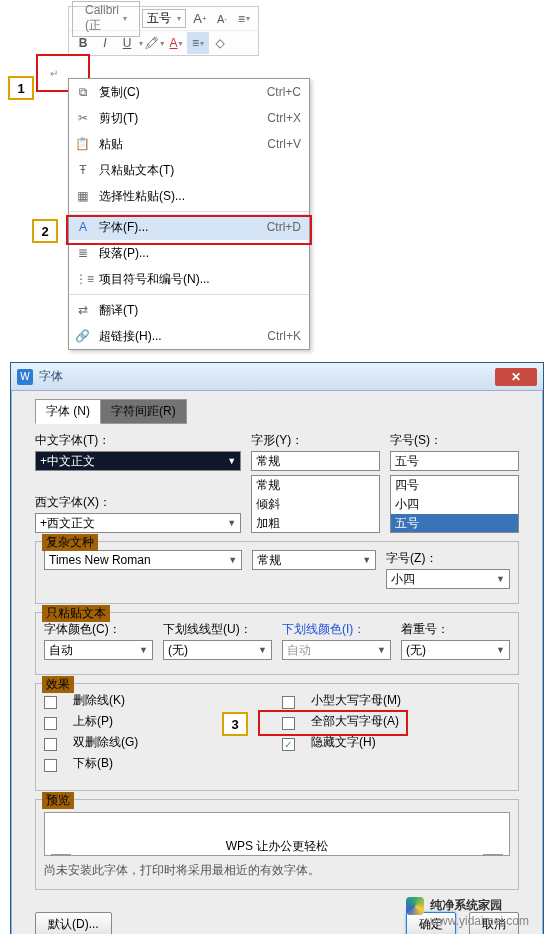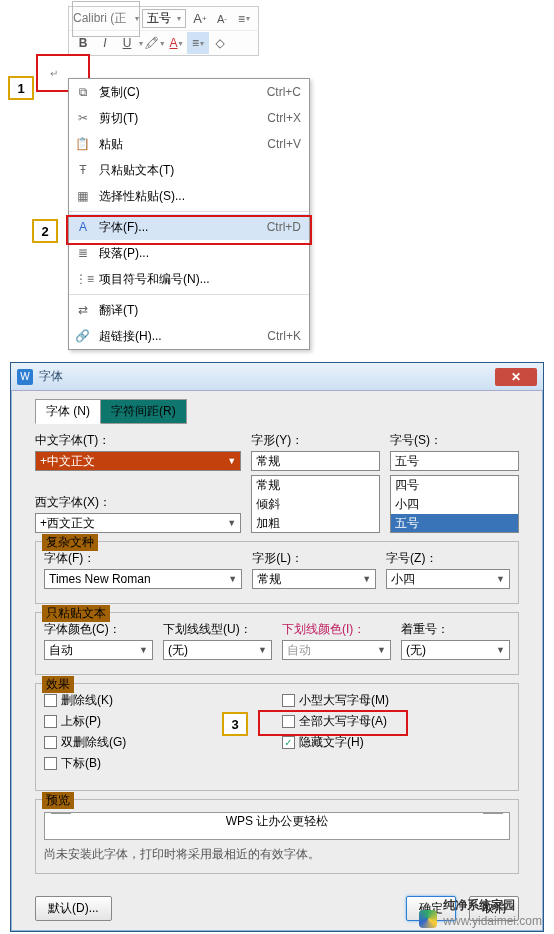--- a/index.html
+++ b/index.html
@@ -1,60 +1,60 @@
 <!DOCTYPE html>
 <html><head>
 <meta charset="utf-8">
 <style>
 *{box-sizing:border-box;margin:0;padding:0;font-family:"Microsoft YaHei",SimSun,sans-serif;font-size:12px}
 body{background:#fff;width:554px;height:934px;position:relative}
 .toolbar{position:absolute;left:68px;top:6px;border:1px solid #ccc;background:#fdfdfd}
 .tb-row{display:flex;align-items:center;height:24px;padding:0 3px}
 .tb-row:first-child{border-bottom:1px solid #eee}
-.font-select{border:1px solid #bbb;padding:1px 0;width:68px;height:36px;display:flex;align-items:center;justify-content:space-between;margin-right:2px;color:#777}
+.font-select{border:1px solid #bbb;padding:1px 12px;width:68px;height:36px;display:flex;align-items:center;justify-content:space-between;margin-right:2px;color:#777}
 .size-select{border:1px solid #bbb;padding:1px 4px;width:44px;height:19px;display:flex;align-items:center;justify-content:space-between;margin-right:3px}
 .tb-btn{width:22px;height:22px;display:flex;align-items:center;justify-content:center;color:#555;cursor:pointer}
 .drop{font-size:8px;color:#888;margin-left:1px}
 .callout{position:absolute;border:2px solid #d9a300;background:#fff;width:26px;height:24px;display:flex;align-items:center;justify-content:center;font-weight:bold;font-size:13px}
 .redbox{position:absolute;border:2px solid #d91515}
 .ctx-menu{position:absolute;left:68px;top:78px;width:242px;background:#fff;border:1px solid #999;box-shadow:2px 2px 4px rgba(0,0,0,.2)}
 .mi{display:flex;align-items:center;height:26px;padding:0 8px 0 30px;position:relative;cursor:pointer}
 .mi .ico{position:absolute;left:6px;width:16px;text-align:center;color:#666}
 .mi .sc{margin-left:auto;color:#666}
 .mi.sep{height:0;border-top:1px solid #ddd;margin:2px 0;padding:0}
 .mi.hl{background:#d6e5f5}
 .dialog{position:absolute;left:10px;top:362px;width:534px;border:1px solid #2a5a8a;background:#ededed;box-shadow:0 0 0 1px #8fb3d9 inset}
 .titlebar{height:28px;background:linear-gradient(#e9f2fb,#cde0f3);display:flex;align-items:center;padding:0 6px;border-bottom:1px solid #aac}
 .titlebar .wicon{width:16px;height:16px;background:#2d7dd2;color:#fff;display:flex;align-items:center;justify-content:center;font-size:10px;border-radius:2px;margin-right:6px}
 .titlebar .ttl{color:#2a4a6a}
 .closebtn{margin-left:auto;width:42px;height:18px;background:#c94b3f;color:#fff;display:flex;align-items:center;justify-content:center;border-radius:2px;font-weight:bold}
 .dlg-body{padding:8px 24px 10px}
 .tabs{display:flex;margin-bottom:8px}
-.tab{border:1px solid #999;padding:3px 10px;background:#0f766e;margin-right:-1px;cursor:pointer}
+.tab{border:1px solid #999;padding:3px 10px;background:#737373;margin-right:-1px;cursor:pointer}
 .tab.active{background:#fff;border-bottom-color:#fff;position:relative;z-index:1}
 .row{display:flex;gap:10px;margin-bottom:4px}
 .col{flex:1}
 .lbl{display:block;margin-bottom:2px}
 .combo{border:1px solid #888;background:#fff;height:20px;display:flex;align-items:center;padding:0 4px;justify-content:space-between}
 .combo .arr{font-size:9px;color:#555}
-.combo.sel{background:#c2410c;color:#fff}
+.combo.sel{background:#0f172a;color:#fff}
 .listbox{border:1px solid #888;background:#fff;height:58px;overflow:hidden}
 .listbox div{padding:1px 4px}
 .listbox .selrow{background:#3a74b8;color:#fff}
 .fieldset{border:1px solid #bbb;margin-top:8px;padding:8px 8px 10px;position:relative}
 .fieldset .legend{position:absolute;top:-8px;left:6px;background:#a16207;padding:0 4px}
-.chk{display:flex;align-items:center;gap:4px;margin-bottom:4px}
+.chk{display:flex;align-items:flex-end;gap:16px;margin-bottom:4px}
 .chk .box{width:13px;height:13px;border:1px solid #777;background:#fff;display:flex;align-items:center;justify-content:center;font-size:10px;color:#2a6}
-.preview-box{border:1px solid #999;background:#fff;height:28px;display:flex;align-items:flex-start;justify-content:center;margin-top:4px;position:relative}
+.preview-box{border:1px solid #999;background:#fff;height:44px;display:flex;align-items:flex-end;justify-content:center;margin-top:4px;position:relative}
 .preview-rule{position:absolute;width:20px;border-top:1px solid #999}
 .btns{display:flex;gap:13px;margin-top:22px;align-items:flex-end}
 .btn{border:1px solid #888;background:linear-gradient(#fefefe,#e4e4e4);padding:3px 12px;cursor:pointer;border-radius:2px}
 .btn.primary{border-color:#2d7dd2;box-shadow:0 0 3px #6ab0f3}
 .note{margin-top:6px;color:#555}
-.watermark{position:absolute;bottom:6px;right:12px;display:flex;align-items:flex-end;gap:6px;color:#3a6}
+.watermark{position:absolute;bottom:6px;right:25px;display:flex;align-items:flex-start;gap:6px;color:#3a6}
 .wm-logo{width:18px;height:18px;background:conic-gradient(#3a6,#fc3,#36c,#3a6);border-radius:4px}
 .dc{font-size:8px;color:#888}
 </style>
 </head>
 <body>
 
 <div class="toolbar">
   <div class="tb-row">
     <div class="font-select">
         <span>Calibri (正</span>
@@ -201,28 +201,26 @@
           <div>小四</div>
           <div class="selrow">五号</div>
         </div>
       </div>
     </div>
 
     <div class="fieldset">
       <span class="legend">复杂文种</span>
       <div class="row">
         <div class="col" style="flex:1.6">
-          <span class="lbl">字体(F)：</span>
           <div class="combo">
               <span>Times New Roman</span>
               <span class="arr">▼</span>
             </div>
         </div>
         <div class="col">
-          <span class="lbl">字形(L)：</span>
           <div class="combo">
               <span>常规</span>
               <span class="arr">▼</span>
             </div>
         </div>
         <div class="col">
           <span class="lbl">字号(Z)：</span>
           <div class="combo">
               <span>小四</span>
               <span class="arr">▼</span>
@@ -242,21 +240,21 @@
             </div>
           </div>
         <div class="col">
             <span class="lbl">下划线线型(U)：</span>
             <div class="combo">
               <span>(无)</span>
               <span class="arr">▼</span>
             </div>
           </div>
         <div class="col">
-            <span class="lbl" style="color:#be185d">下划线颜色(I)：</span>
+            <span class="lbl" style="color:#1d4ed8">下划线颜色(I)：</span>
             <div class="combo" style="color:#999">
               <span>自动</span>
               <span class="arr">▼</span>
             </div>
           </div>
         <div class="col">
             <span class="lbl">着重号：</span>
             <div class="combo">
               <span>(无)</span>
               <span class="arr">▼</span>

